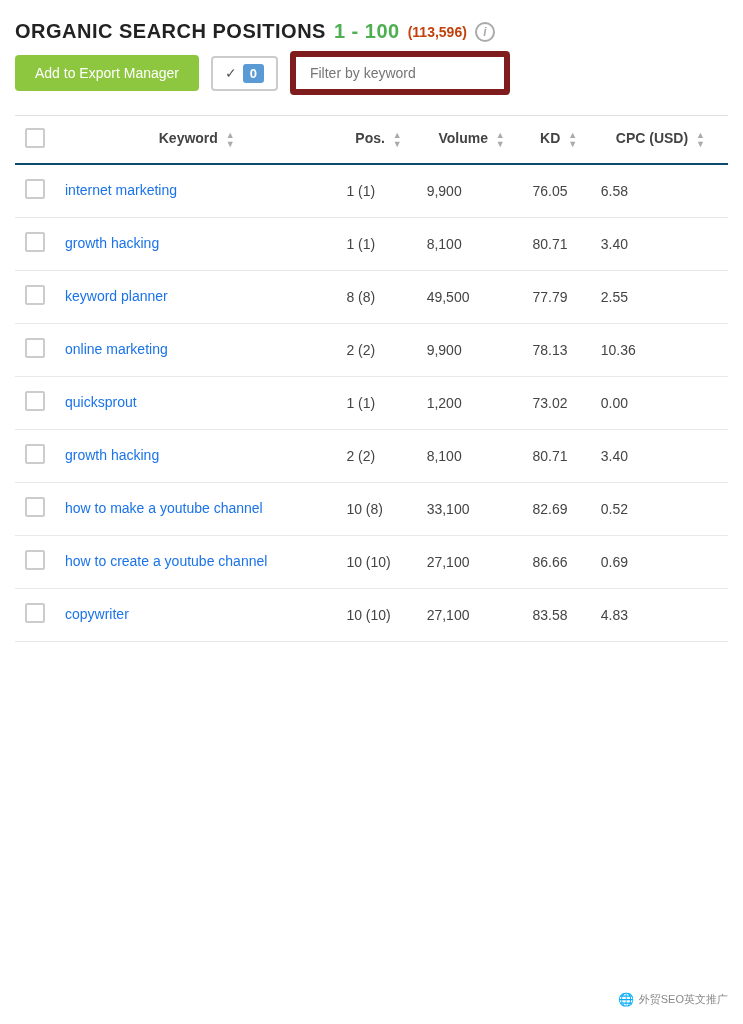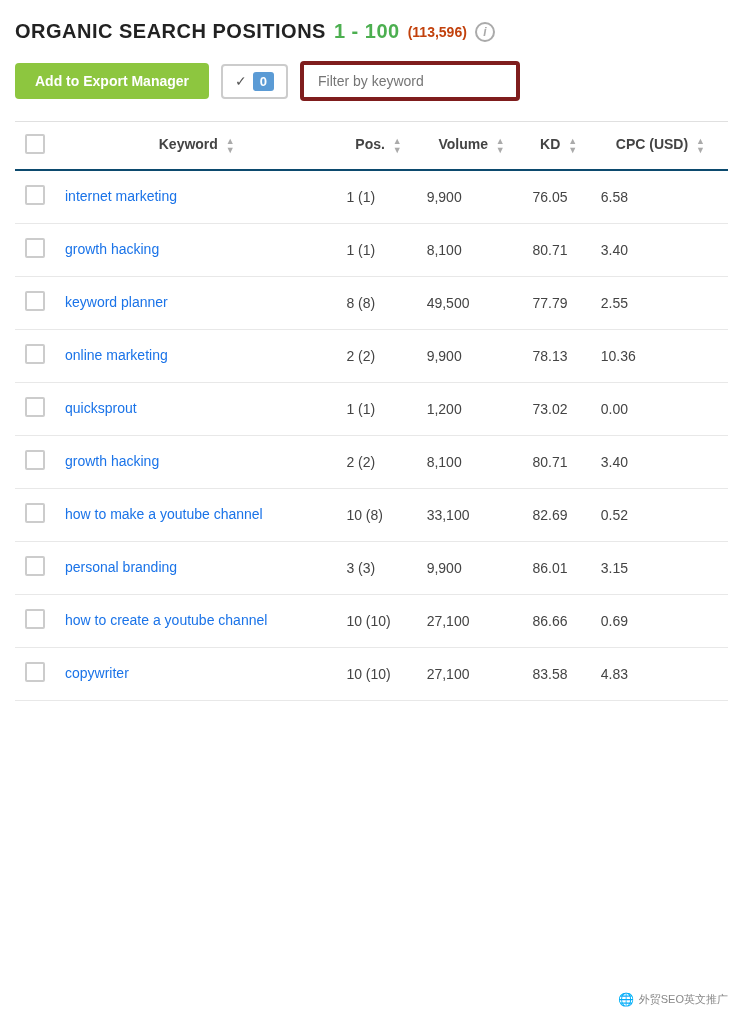--- a/index.html
+++ b/index.html
@@ -10,21 +10,21 @@
       min-height: 1024px;
       overflow-x: hidden;
     }
     .container {
       padding: 20px 15px;
     }
     .header-row {
       display: flex;
       align-items: center;
       gap: 8px;
-      margin-bottom: 18px;
+      margin-bottom: 8px;
       flex-wrap: wrap;
     }
     .title {
       font-size: 20px;
       font-weight: bold;
       color: #222;
       letter-spacing: 0.5px;
       text-transform: uppercase;
     }
     .title-range {
@@ -59,21 +59,21 @@
       flex-wrap: wrap;
     }
     .btn-export {
       background: #8DC63F;
       color: white;
       border: none;
       padding: 10px 20px;
       border-radius: 4px;
       font-size: 14px;
       cursor: pointer;
-      font-weight: 700;
+      font-weight: 400;
     }
     .selected-count-btn {
       display: flex;
       align-items: center;
       gap: 6px;
       border: 2px solid #ccc;
       border-radius: 4px;
       padding: 6px 12px;
       cursor: pointer;
       background: #fff;
@@ -85,21 +85,21 @@
     }
     .count-badge {
       background: #5b9bd5;
       color: white;
       border-radius: 3px;
       padding: 2px 7px;
       font-size: 13px;
       font-weight: bold;
     }
     .filter-input {
-      border: 4px solid #7f1d1d;
+      border: 6px solid #7f1d1d;
       border-radius: 4px;
       padding: 8px 14px;
       font-size: 14px;
       color: #aaa;
       width: 220px;
       outline: none;
     }
     .table-wrap {
       width: 100%;
       border-collapse: collapse;
@@ -295,28 +295,20 @@
         <tr>
           <td class="td-check"><span class="checkbox-cell"></span></td>
           <td class="td-keyword"><a class="keyword-link" href="#">how to make a youtube channel</a></td>
           <td class="td-num">10 (8)</td>
           <td class="td-num">33,100</td>
           <td class="td-num">82.69</td>
           <td class="td-num">0.52</td>
         </tr>
         <tr>
           <td class="td-check"><span class="checkbox-cell"></span></td>
-          <td class="td-keyword"><a class="keyword-link" href="#">personal branding</a></td>
-          <td class="td-num">3 (3)</td>
-          <td class="td-num">9,900</td>
-          <td class="td-num">86.01</td>
-          <td class="td-num">3.15</td>
-        </tr>
-        <tr>
-          <td class="td-check"><span class="checkbox-cell"></span></td>
           <td class="td-keyword"><a class="keyword-link" href="#">how to create a youtube channel</a></td>
           <td class="td-num">10 (10)</td>
           <td class="td-num">27,100</td>
           <td class="td-num">86.66</td>
           <td class="td-num">0.69</td>
         </tr>
         <tr>
           <td class="td-check"><span class="checkbox-cell"></span></td>
           <td class="td-keyword"><a class="keyword-link" href="#">copywriter</a></td>
           <td class="td-num">10 (10)</td>

